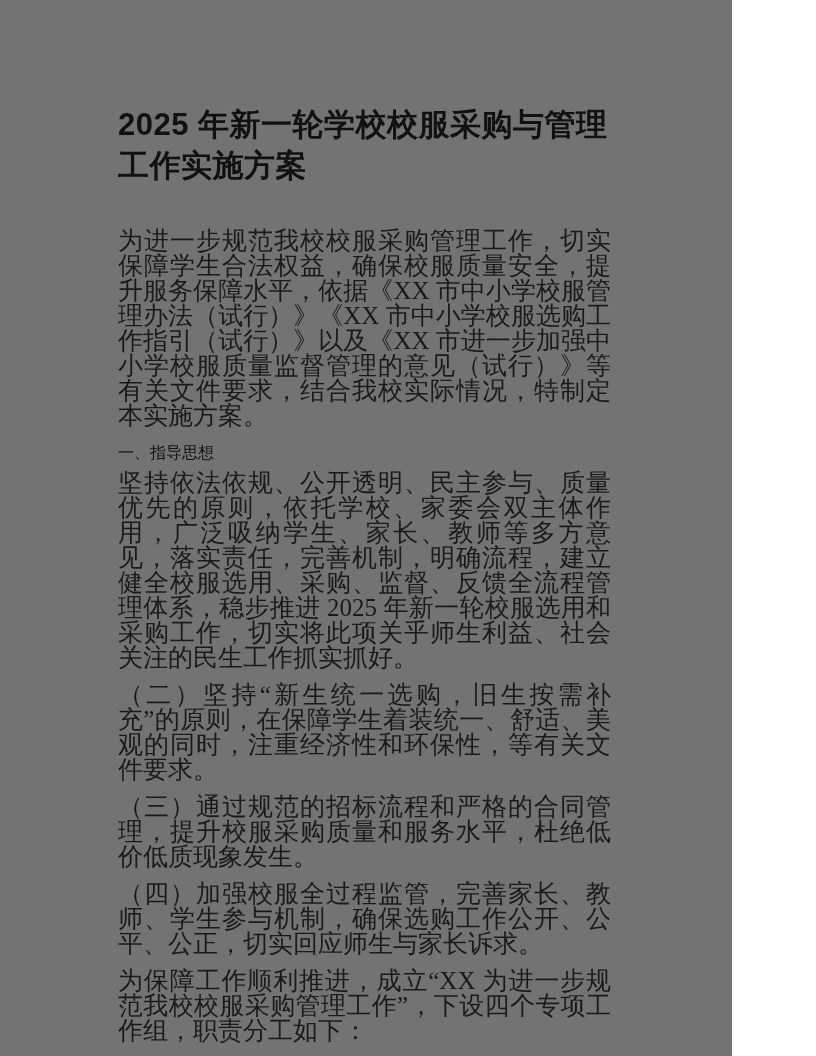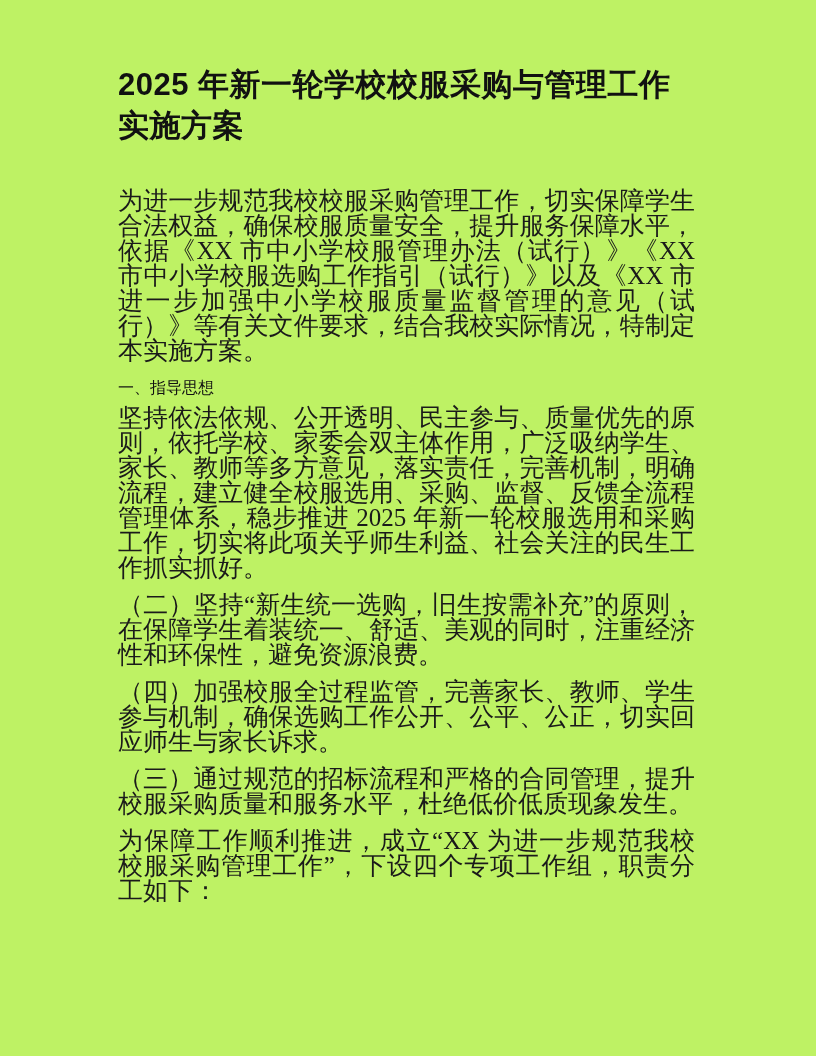--- a/index.html
+++ b/index.html
@@ -2,26 +2,26 @@
 <html><head>
 <meta charset="utf-8">
 <style>
   html, body {
     margin: 0;
     padding: 0;
     background: #ffffff;
   }
   .page {
     position: relative;
-    width: 816px;
+    width: 732px;
     height: 1056px;
-    background: #bef264;
+    background: #737373;
     overflow: hidden;
     box-sizing: border-box;
-    padding: 64px 121px 0 118px;
+    padding: 104px 121px 0 118px;
     color: #1a1a1a;
   }
   .doc-title {
     font-family: "Liberation Sans", "DejaVu Sans", sans-serif;
     font-weight: 700;
     font-size: 31px;
     line-height: 41px;
     margin: 0 0 42px 0;
     color: #111111;
     letter-spacing: 0.5px;
@@ -51,22 +51,22 @@
   <h1 class="doc-title">2025 年新一轮学校校服采购与管理工作实施方案</h1>
 
   <p class="doc-paragraph">为进一步规范我校校服采购管理工作，切实保障学生合法权益，确保校服质量安全，提升服务保障水平，依据《XX 市中小学校服管理办法（试行）》《XX 市中小学校服选购工作指引（试行）》以及《XX 市进一步加强中小学校服质量监督管理的意见（试行）》等有关文件要求，结合我校实际情况，特制定本实施方案。</p>
 
   <h2 class="doc-heading">一、指导思想</h2>
 
   <p class="doc-paragraph">坚持依法依规、公开透明、民主参与、质量优先的原则，依托学校、家委会双主体作用，广泛吸纳学生、家长、教师等多方意见，落实责任，完善机制，明确流程，建立健全校服选用、采购、监督、反馈全流程管理体系，稳步推进 2025 年新一轮校服选用和采购工作，切实将此项关乎师生利益、社会关注的民生工作抓实抓好。</p>
 
 
 
-  <p class="doc-paragraph">（二）坚持“新生统一选购，旧生按需补充”的原则，在保障学生着装统一、舒适、美观的同时，注重经济性和环保性，避免资源浪费。</p>
+  <p class="doc-paragraph">（二）坚持“新生统一选购，旧生按需补充”的原则，在保障学生着装统一、舒适、美观的同时，注重经济性和环保性，等有关文件要求。</p>
+
+  <p class="doc-paragraph">（三）通过规范的招标流程和严格的合同管理，提升校服采购质量和服务水平，杜绝低价低质现象发生。</p>
 
   <p class="doc-paragraph">（四）加强校服全过程监管，完善家长、教师、学生参与机制，确保选购工作公开、公平、公正，切实回应师生与家长诉求。</p>
-
-  <p class="doc-paragraph">（三）通过规范的招标流程和严格的合同管理，提升校服采购质量和服务水平，杜绝低价低质现象发生。</p>
 
 
   <p class="doc-paragraph">为保障工作顺利推进，成立“XX 为进一步规范我校校服采购管理工作”，下设四个专项工作组，职责分工如下：</p>
 
 </div>
 
 </body></html>

